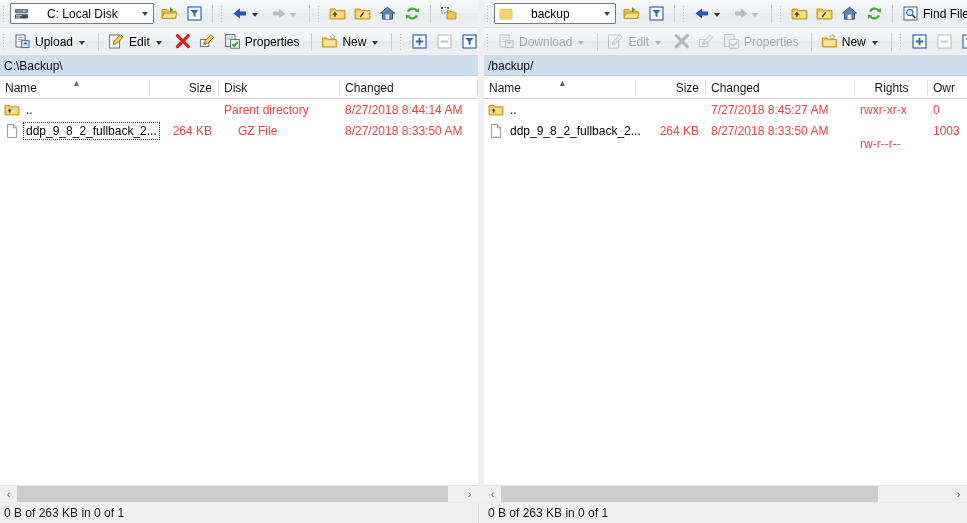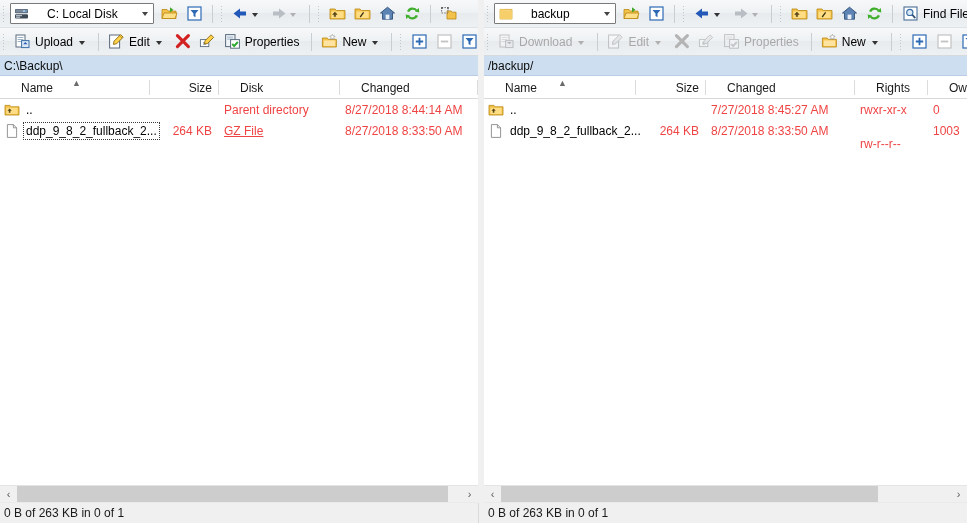--- a/index.html
+++ b/index.html
@@ -57,21 +57,21 @@
   .pathbar{
     height:19px;background:#cddef0;border-bottom:1px solid #b9cee4;
     display:flex;align-items:center;padding-left:4px;font-size:12px;color:#0c0c0c;
   }
   .panel.right .pathbar{background:#cddef0;}
 
   
   .flist{position:relative;background:#fff;border-top:1px solid #fff;overflow:hidden;}
   .hdr{position:relative;height:21px;background:#fff;border-bottom:1px solid #d9d9d9;}
   .hcell{position:absolute;top:0;height:21px;display:flex;align-items:center;font-size:12px;color:#1a1a1a;box-sizing:border-box;}
-  .hcell .htxt{padding:0 21px;}
+  .hcell .htxt{padding:0 5px;}
   .hcell.num .htxt{width:100%;text-align:right;padding-right:7px;}
   .hdiv{position:absolute;top:3px;width:1px;height:15px;background:#dcdcdc;}
   .sortmark{position:absolute;top:2px;font-size:9px;color:#6b6b6b;line-height:9px;}
 
   .rows{position:relative;}
   .frow{position:relative;height:21px;}
   .cell{position:absolute;top:0;height:21px;display:flex;align-items:center;font-size:12px;color:#ef4444;box-sizing:border-box;overflow:hidden;white-space:nowrap;}
   .cell.num{justify-content:flex-end;padding-right:7px;}
   .cell.txt{padding-left:5px;}
   .namecell{position:absolute;top:0;height:21px;display:flex;align-items:center;padding-left:4px;box-sizing:border-box;}
@@ -331,21 +331,21 @@
 
         <div class="frow">
           <div class="namecell focusbox" style="left:0;width:150px;">
             <svg class="ico16" viewBox="0 0 16 16">
               <path d="M3.4 1.6h6l3.2 3.2v9.6H3.4z" fill="#fff" stroke="#8a8a8a" stroke-width=".9"></path>
               <path d="M9.4 1.6v3.2h3.2" fill="none" stroke="#8a8a8a" stroke-width=".9"></path>
             </svg>
             <span class="nm">ddp_9_8_2_fullback_2...</span>
           </div>
           <div class="cell num" style="left:150px;width:69px;">264 KB</div>
-          <div class="cell txt" style="left:219px;width:121px;text-decoration:underline;">GZ File</div>
+          <div class="cell txt" style="left:233px;width:121px;">GZ File</div>
           <div class="cell txt" style="left:340px;width:138px;">8/27/2018  8:33:50 AM</div>
         </div>
 
       </div>
     </div>
 
     <div class="hsb" style="bottom:20px;width:478px;">
       <div class="arw">‹</div>
       <div class="trough">
         <div class="thumb" style="left:0%;width:97%;"></div>
@@ -561,21 +561,21 @@
         <div class="hcell num" style="left:152px;width:70px;">
           <span class="htxt">Size</span>
         </div>
         <div class="hdiv" style="left:221px;"></div>
 
         <div class="hcell" style="left:222px;width:149px;">
           <span class="htxt">Changed</span>
         </div>
         <div class="hdiv" style="left:370px;"></div>
 
-        <div class="hcell" style="left:371px;width:73px;">
+        <div class="hcell" style="left:371px;width:73px;justify-content:center;">
           <span class="htxt">Rights</span>
         </div>
         <div class="hdiv" style="left:443px;"></div>
 
         <div class="hcell" style="left:444px;width:39px;">
           <span class="htxt">Owr</span>
         </div>
       </div>
 
       <div class="rows">

